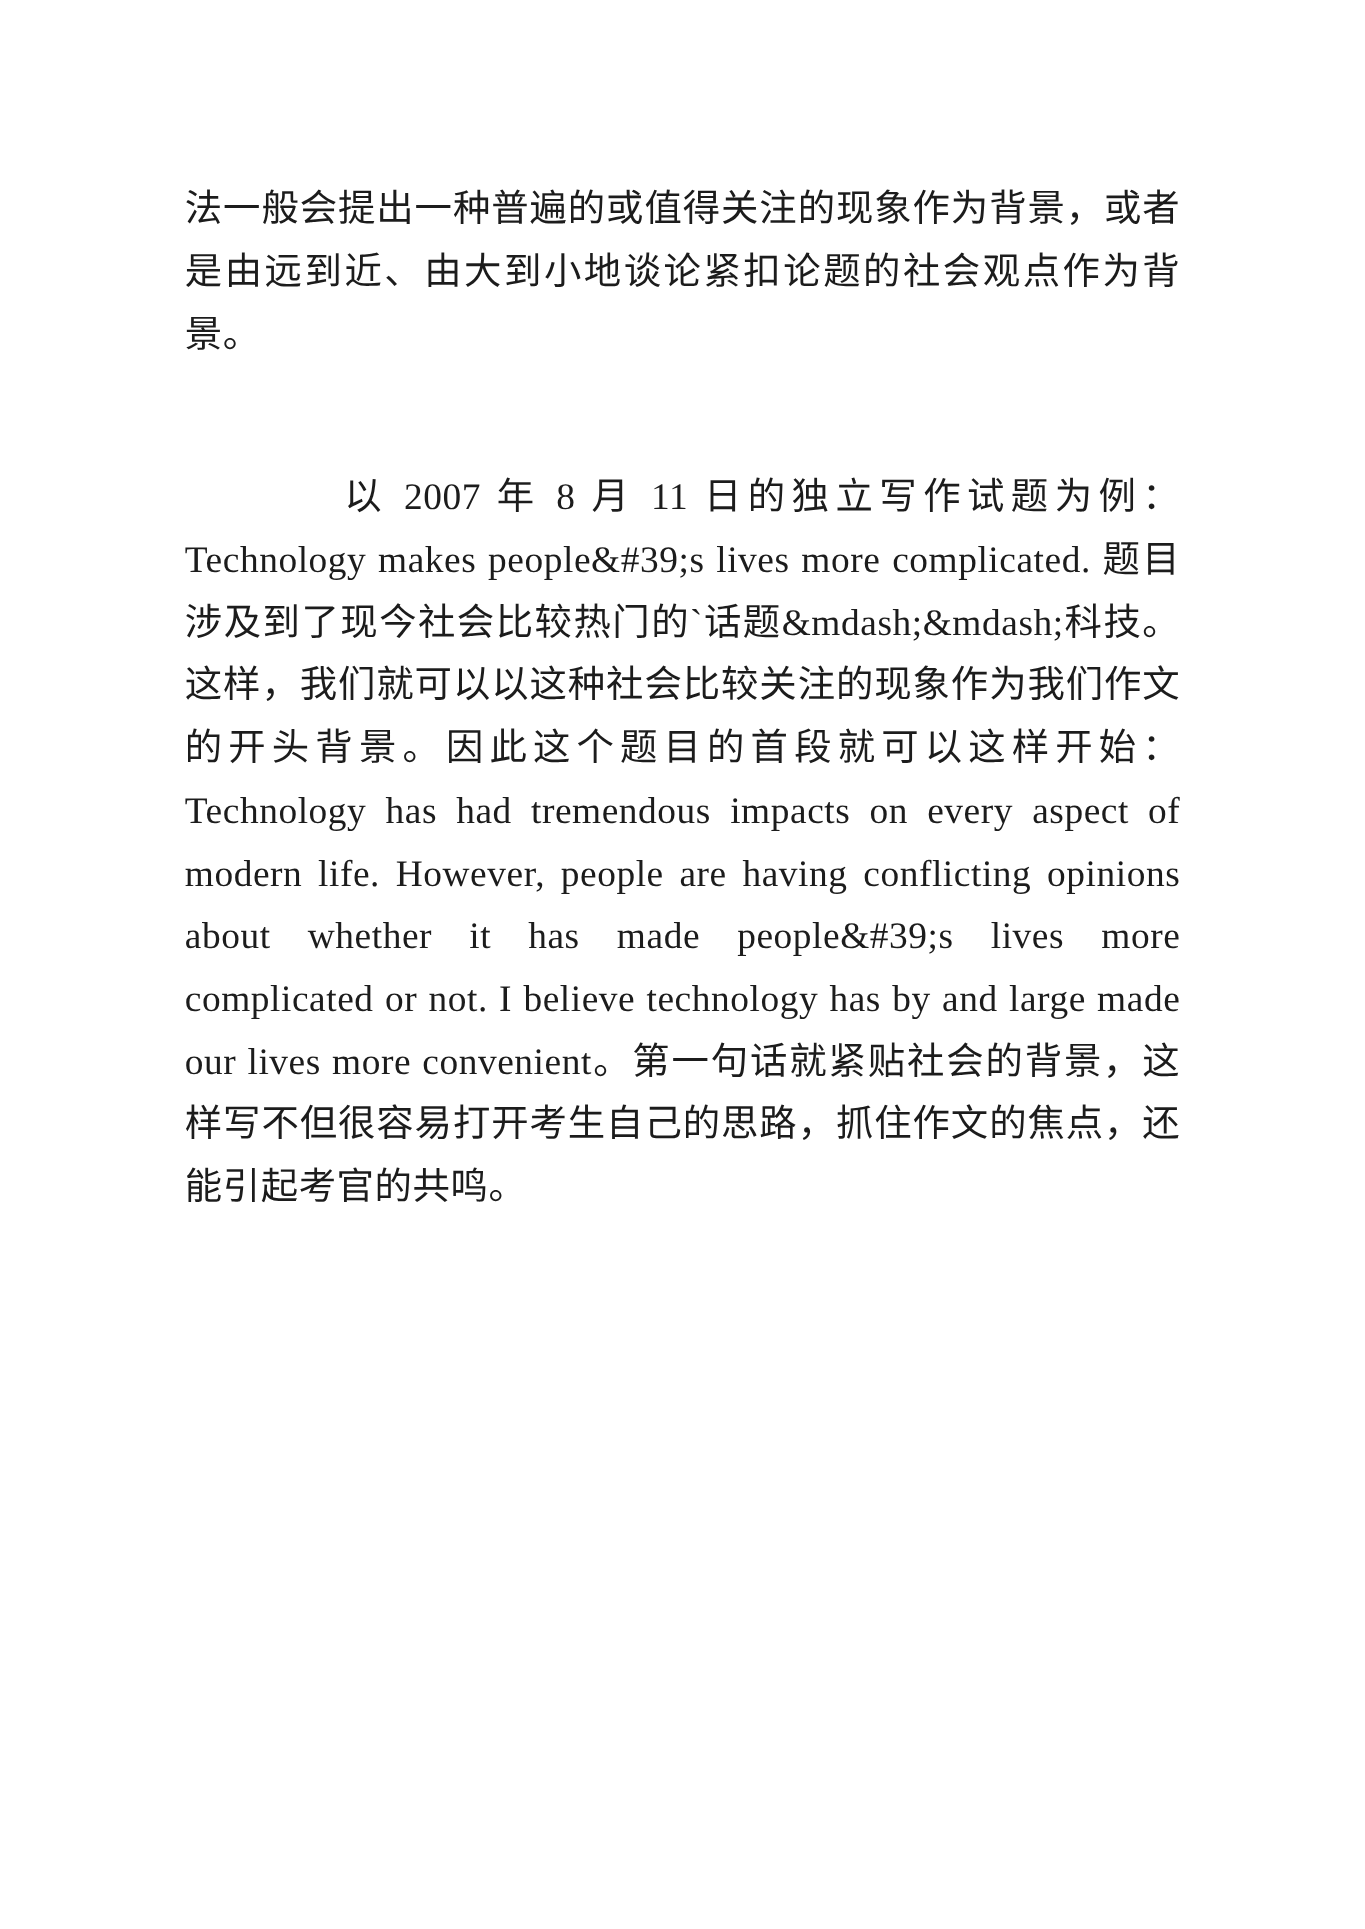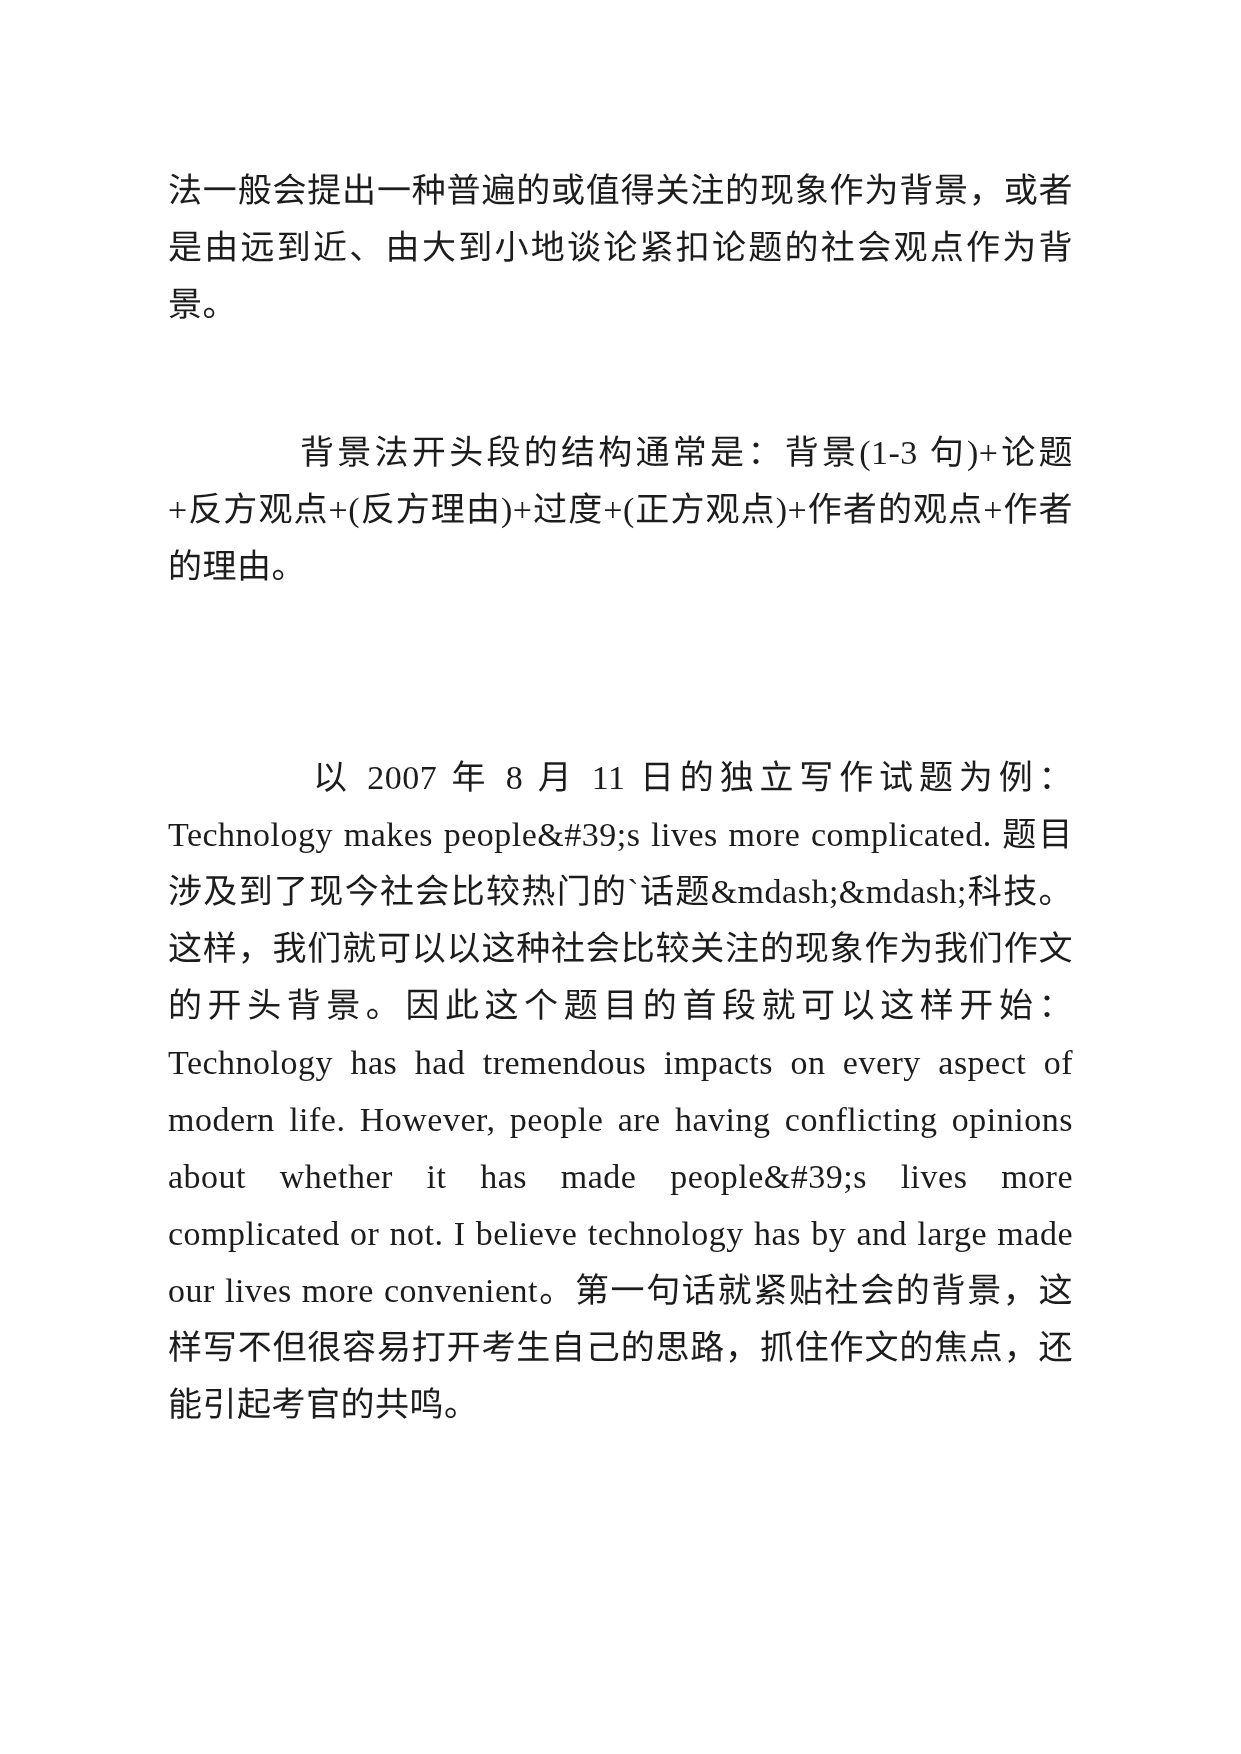--- a/index.html
+++ b/index.html
@@ -29,15 +29,14 @@
   }
   .para-1 { margin-bottom: 91px; }
   .para-2 { margin-bottom: 154px; text-indent: 132px; }
   .para-3 { text-indent: 145px; }
 </style>
 </head>
 <body>
 
 <div class="page">
   <p class="para para-1">法一般会提出一种普遍的或值得关注的现象作为背景，或者是由远到近、由大到小地谈论紧扣论题的社会观点作为背景。</p>
-  <p class="para para-2">背景法开头段的结构通常是：背景(1-3 句)+论题+反方观点+(反方理由)+过度+(正方观点)+作者的观点+作者的理由。</p>
   <p class="para para-3">以 2007 年 8 月 11 日的独立写作试题为例：Technology makes people&amp;#39;s lives more complicated. 题目涉及到了现今社会比较热门的`话题&amp;mdash;&amp;mdash;科技。这样，我们就可以以这种社会比较关注的现象作为我们作文的开头背景。因此这个题目的首段就可以这样开始：Technology has had tremendous impacts on every aspect of modern life. However, people are having conflicting opinions about whether it has made people&amp;#39;s lives more complicated or not. I believe technology has by and large made our lives more convenient。第一句话就紧贴社会的背景，这样写不但很容易打开考生自己的思路，抓住作文的焦点，还能引起考官的共鸣。</p>
 </div>
 
 </body></html>

